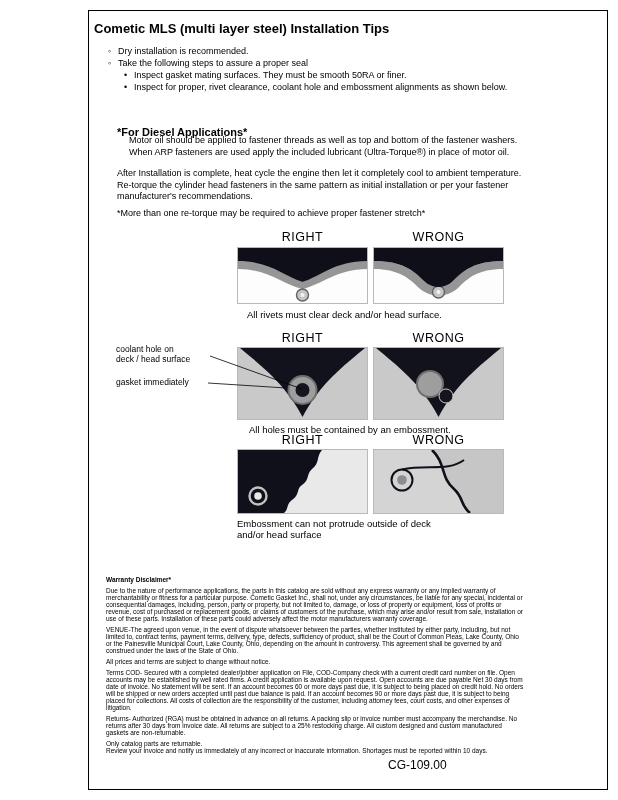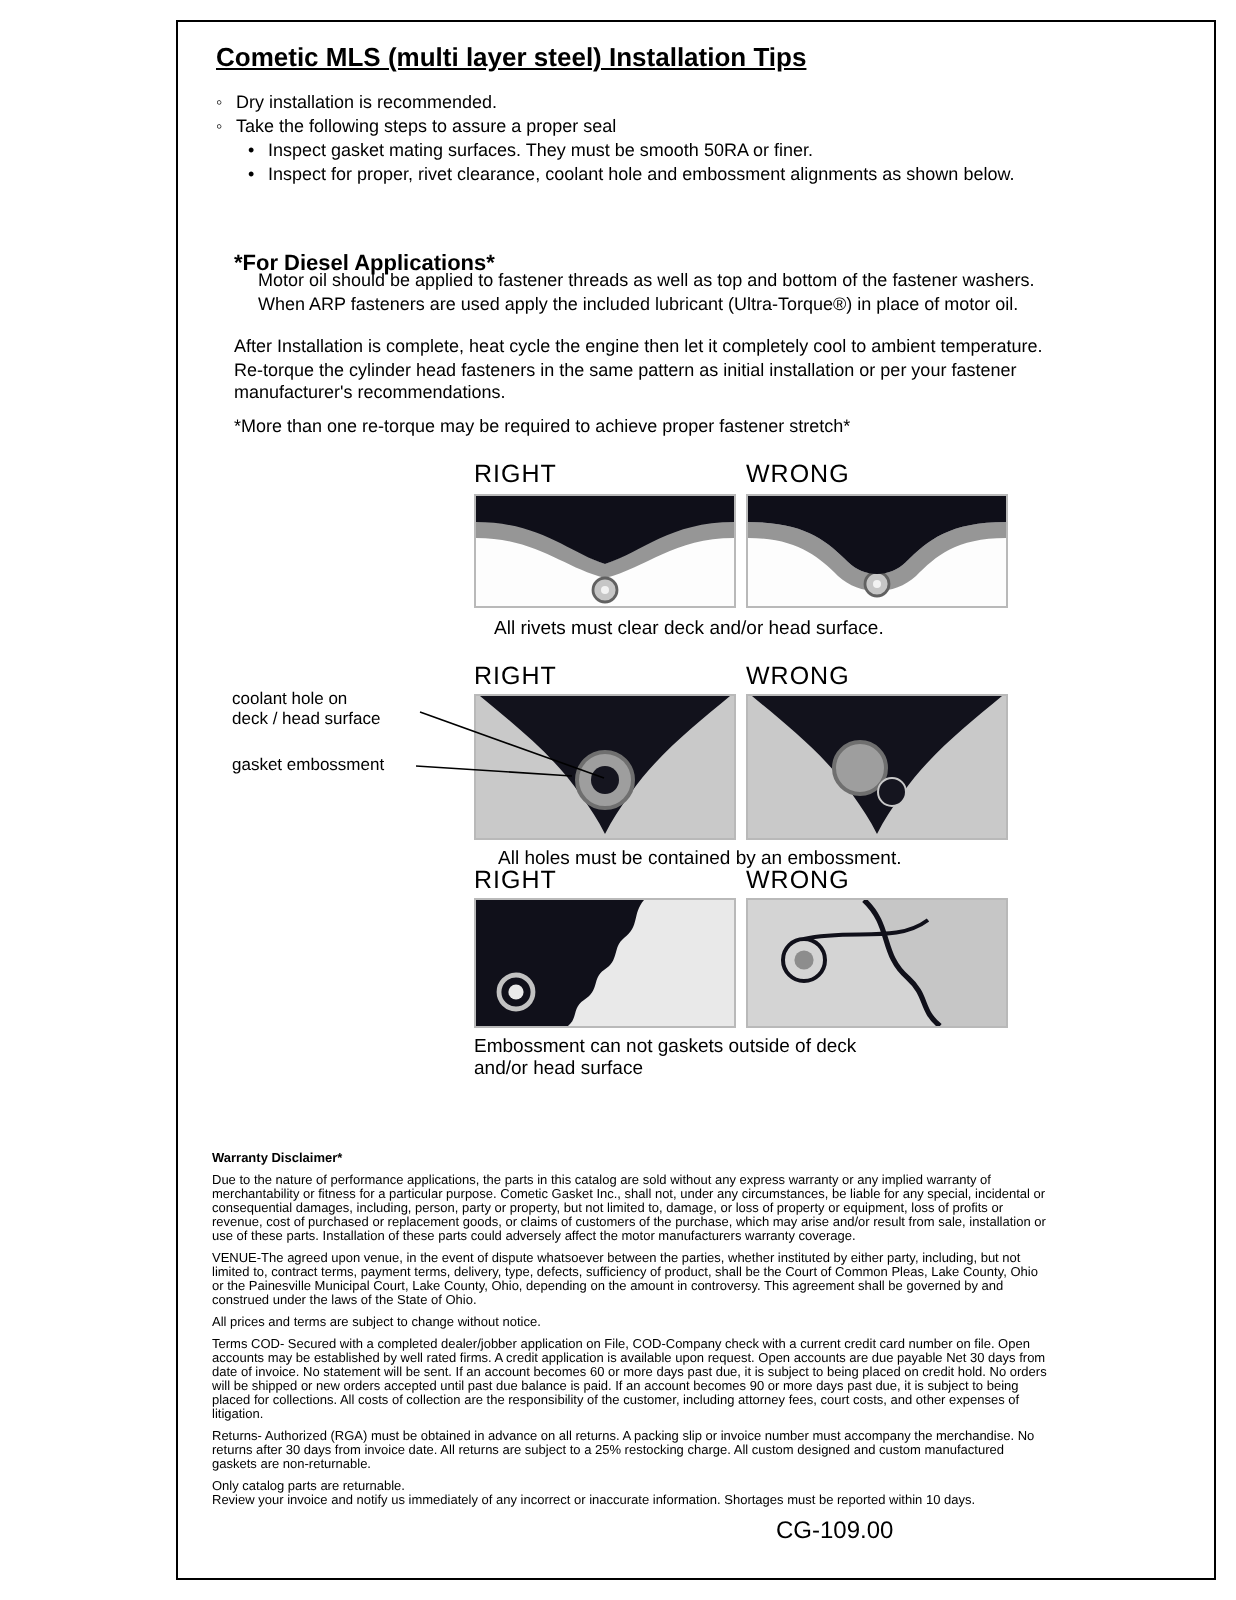--- a/index.html
+++ b/index.html
@@ -2,35 +2,35 @@
 <html><head>
 <meta charset="utf-8">
 <style>
   * { margin:0; padding:0; box-sizing:border-box; }
   html,body { background:#ffffff; }
   body { font-family:"Liberation Sans", sans-serif; color:#000; }
   .page { position:relative; width:618px; height:800px; background:#fff; overflow:hidden; }
   .abs { position:absolute; }
   .frame { position:absolute; left:88px; top:10px; width:520px; height:780px; border:1px solid #000; }
 
-  .title { left:108px; top:21px; font-size:13px; font-weight:bold; text-decoration:underline; white-space:nowrap; }
+  .title { left:94px; top:21px; font-size:13px; font-weight:bold; white-space:nowrap; }
 
   .bullets { left:107px; top:45px; width:478px; font-size:9px; line-height:12px; }
   .bullet { position:relative; padding-left:11px; }
   .bullet::before { content:"◦"; position:absolute; left:1px; top:0; font-size:9px; }
   .bullet.sub { margin-left:16px; }
   .bullet.sub::before { content:"•"; }
 
   .diesel-heading { left:117px; top:126px; font-size:11px; font-weight:bold; }
   .para { font-size:9px; line-height:11.5px; }
   .p1 { left:117px; top:135px; width:404px;margin-left:12px; }
   .p2 { left:117px; top:168px; width:406px; }
   .note { left:117px; top:208px; width:420px; }
 
-  .dia-head { width:131px; text-align:left; font-size:12.5px; letter-spacing:0.5px; }
+  .dia-head { width:131px; text-align:center; font-size:12.5px; letter-spacing:0.5px; }
   .dia { width:131px; border:1px solid #b9b9b9; line-height:0; background:#fff; }
   .dia-cap { font-size:9.5px; line-height:11px; }
   .dia-label { font-size:8.5px; line-height:10px; text-align:left; }
 
   .disclaimer { left:106px; top:576px; width:420px; font-size:6.5px; line-height:7px; }
   .disclaimer .disc-head { font-size:6.5px; font-weight:bold; margin-bottom:4px; }
   .disclaimer p { margin-bottom:4px; }
   .disclaimer p.no-gap { margin-bottom:0; }
 
   .footer-code { left:388px; top:758px; font-size:12px; }
@@ -78,21 +78,21 @@
   </div>
   <div class="abs dia-cap" style="left:247px; top:309px; width:280px;">All rivets must clear deck and/or head surface.</div>
 
   <div class="abs dia-head" style="left:237px; top:331px;">RIGHT</div>
   <div class="abs dia-head" style="left:373px; top:331px;">WRONG</div>
 
   <div class="abs dia-label" style="left:116px; top:344px; width:94px;">
     <div>coolant hole on</div>
     <div>deck / head surface</div>
   </div>
-  <div class="abs dia-label" style="left:116px; top:377px; width:92px;">gasket embossment</div>
+  <div class="abs dia-label" style="left:116px; top:377px; width:92px;">gasket immediately</div>
 
   <div class="abs dia" style="left:237px; top:347px;">
     <svg width="129" height="71" viewBox="0 0 129 71">
       <rect width="129" height="71" fill="#c9c9c9"></rect>
       <path d="M2,0 L127,0 C109,15 91,29 77,49 C72,56 68,62 64.5,69 C61,62 57,56 52,49 C38,29 20,15 2,0 Z" fill="#12121c"></path>
       <circle cx="64.5" cy="42" r="14" fill="#9e9e9e" stroke="#6f6f6f" stroke-width="2"></circle>
       <circle cx="64.5" cy="42" r="7" fill="#15151f"></circle>
     </svg>
   </div>
   <div class="abs dia" style="left:373px; top:347px;">
@@ -127,21 +127,21 @@
       <rect width="129" height="63" fill="#c6c6c6"></rect>
       <path d="M0,0 L58,0 C72,13 66,27 80,39 C90,48 86,55 96,63 L0,63 Z" fill="#d4d4d4"></path>
       <path d="M58,0 C72,13 66,27 80,39 C90,48 86,55 96,63" fill="none" stroke="#10101a" stroke-width="2.6"></path>
       <circle cx="28" cy="30" r="10.5" fill="none" stroke="#10101a" stroke-width="2"></circle>
       <circle cx="28" cy="30" r="4.8" fill="#8d8d8d"></circle>
       <path d="M28,19.5 C52,14 74,22 90,10" fill="none" stroke="#10101a" stroke-width="2"></path>
     </svg>
   </div>
 
   <div class="abs dia-cap" style="left:237px; top:518px; width:280px;">
-    <div>Embossment can not gaskets outside of deck</div>
+    <div>Embossment can not protrude outside of deck</div>
     <div>and/or head surface</div>
   </div>
 
   <div class="abs disclaimer">
     <div class="disc-head">Warranty Disclaimer*</div>
     <p>Due to the nature of performance applications, the parts in this catalog are sold without any express warranty or any implied warranty of merchantability or fitness for a particular purpose.  Cometic Gasket Inc., shall not, under any circumstances, be liable for any special, incidental or consequential damages, including, person, party or property, but not limited to, damage, or loss of property or equipment, loss of profits or revenue, cost of purchased or replacement goods, or claims of customers of the purchase, which may arise and/or result from sale, installation or use of these parts.  Installation of these parts could adversely affect the motor manufacturers warranty coverage.</p>
     <p>VENUE-The agreed upon venue, in the event of dispute whatsoever between the parties, whether instituted by either party, including, but not limited to, contract terms, payment terms, delivery, type, defects, sufficiency of product, shall be the Court of Common Pleas, Lake County, Ohio or the Painesville Municipal Court, Lake County, Ohio, depending on the amount in controversy. This agreement shall be governed by and construed under the laws of the State of Ohio.</p>
     <p>All prices and terms are subject to change without notice.</p>
     <p>Terms COD- Secured with a completed dealer/jobber application on File, COD-Company check with a current credit card number on file.  Open accounts may be established by well rated firms.  A credit application is available upon request.  Open accounts are due payable Net 30 days from date of invoice.  No statement will be sent.  If an account becomes 60 or more days past due, it is subject to being placed on credit hold.  No orders will be shipped or new orders accepted until past due balance is paid.  If an account becomes 90 or more days past due, it is subject to being placed for collections.  All costs of collection are the responsibility of the customer, including attorney fees, court costs, and other expenses of litigation.</p>
     <p>Returns- Authorized (RGA) must be obtained in advance on all returns.  A packing slip or invoice number must accompany the merchandise.  No returns after 30 days from invoice date.  All returns are subject to a 25% restocking charge.  All custom designed and custom manufactured gaskets are non-returnable.</p>

